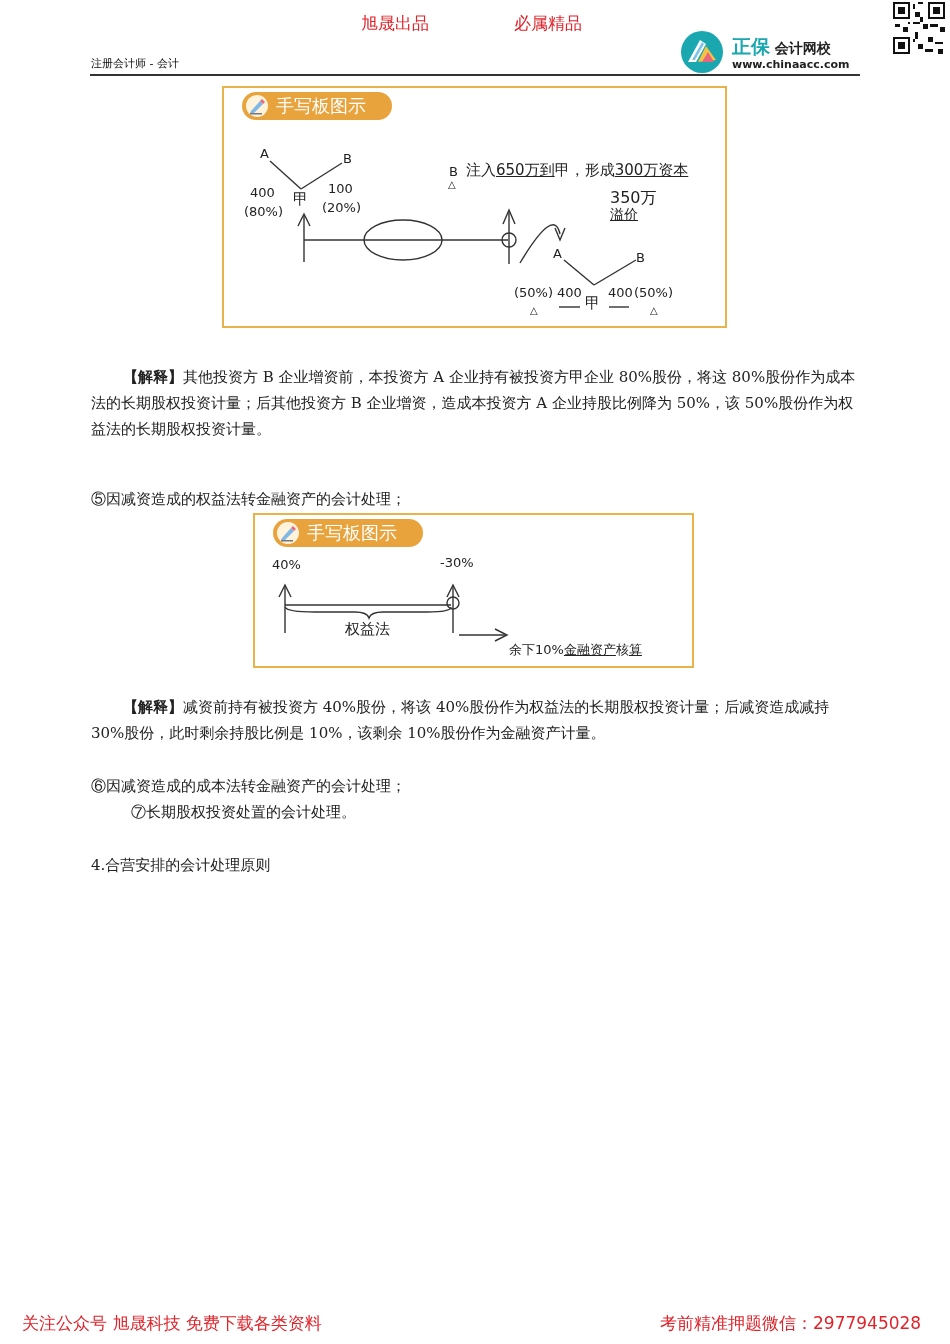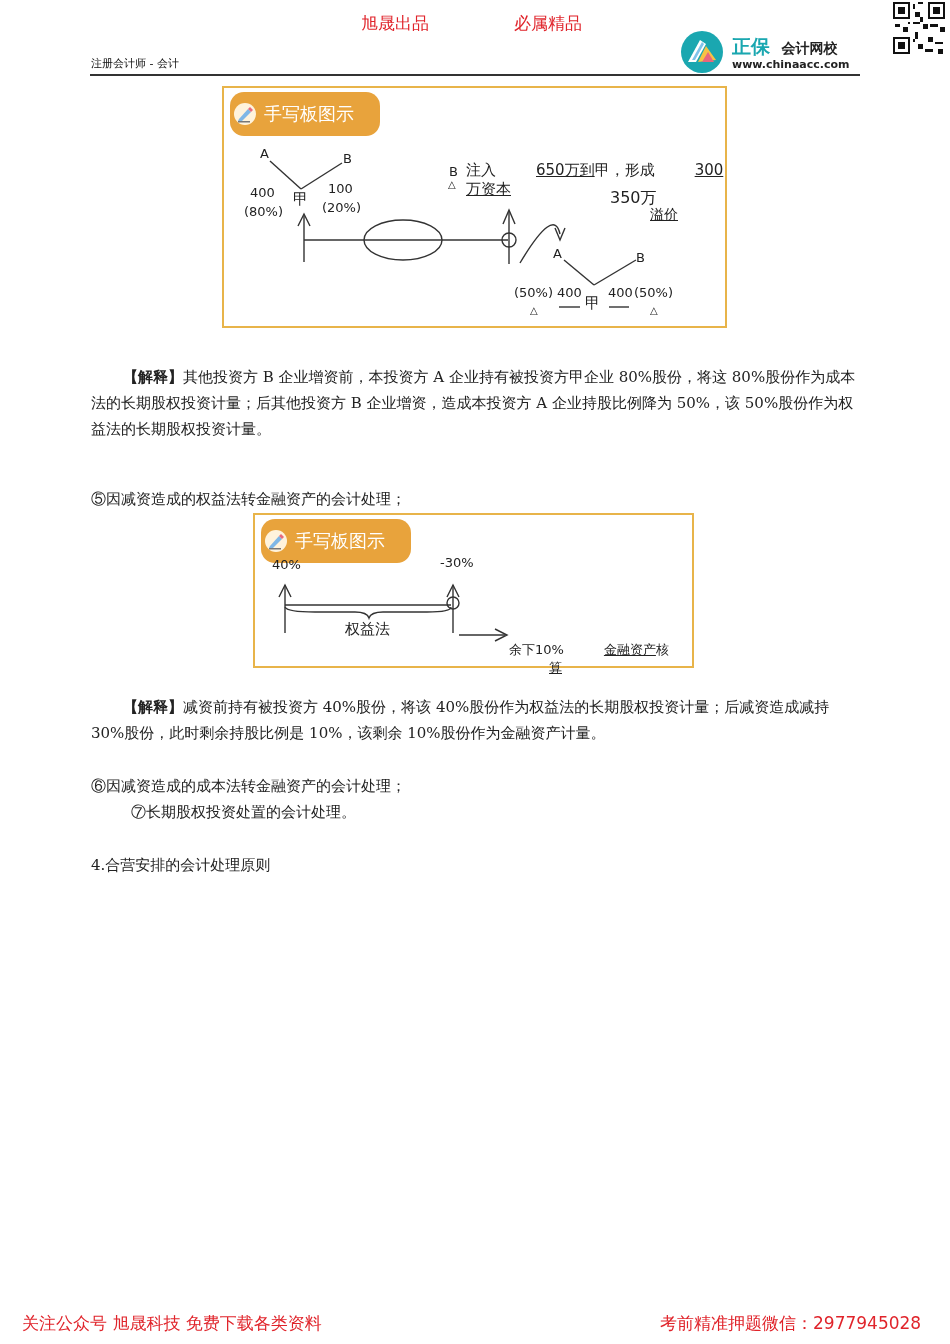--- a/index.html
+++ b/index.html
@@ -4,31 +4,31 @@
 <style>
   html, body { margin:0; padding:0; }
   body { width:950px; height:1344px; background:#fff; position:relative; overflow:hidden;
          font-family:"DejaVu Serif", "Liberation Serif", serif; color:#222; }
   .abs { position:absolute; }
   .red { color:#e0242b; font-family:"DejaVu Sans", sans-serif; }
   .top-slogan { top:12px; font-size:17px; }
   .header-title { left:91px; top:56px; font-size:11px; font-family:"DejaVu Sans", sans-serif; color:#111; }
   .header-rule { left:90px; top:74px; width:770px; height:2px; background:#333; }
   .logo { left:678px; top:30px; width:48px; height:44px; }
-  .logo-cn { left:732px; top:34px; font-size:19px; font-weight:bold; color:#1aa7b0; font-family:Liberation Mono, monospace;text-align:center; }
+  .logo-cn { left:732px; top:34px; font-size:19px; font-weight:bold; color:#1aa7b0; font-family:Liberation Serif, serif;text-align:center; }
   .logo-cn small { font-size:14px; color:#222; font-weight:bold; }
   .logo-url { left:732px; top:58px; font-size:11px; font-weight:bold; color:#222; font-family:"DejaVu Sans", sans-serif; }
   .qr { left:893px; top:2px; width:52px; height:52px; }
   .box { border:2px solid #e8b44a; background:#fff; box-sizing:border-box; }
-  .badge { left:6px; top:4px; height:44px; border-radius:14px; background:#e8a33c; color:#fff;
+  .badge { left:18px; top:4px; height:28px; border-radius:14px; background:#e8a33c; color:#fff;
            font-family:"DejaVu Sans", sans-serif; font-size:18px; display:flex; align-items:center; padding:0 26px 0 4px; }
   .badge .ico { width:22px; height:22px; border-radius:50%; background:#fff3dc; margin-right:8px; position:relative; }
   .para { font-size:15px; line-height:26px; }
   .dg { font-size:13px; font-family:"DejaVu Sans", sans-serif; color:#222; }
-  .ul { text-decoration:underline;margin-left:40px; }
+  .ul { text-decoration:underline; }
 </style>
 </head>
 <body>
 
 <div class="abs red top-slogan" style="left:361px;">旭晟出品</div>
 <div class="abs red top-slogan" style="left:514px;">必属精品</div>
 <div class="abs header-title">注册会计师 - 会计</div>
 <div class="abs header-rule"></div>
 
 <svg class="abs logo" viewBox="0 0 48 44">

